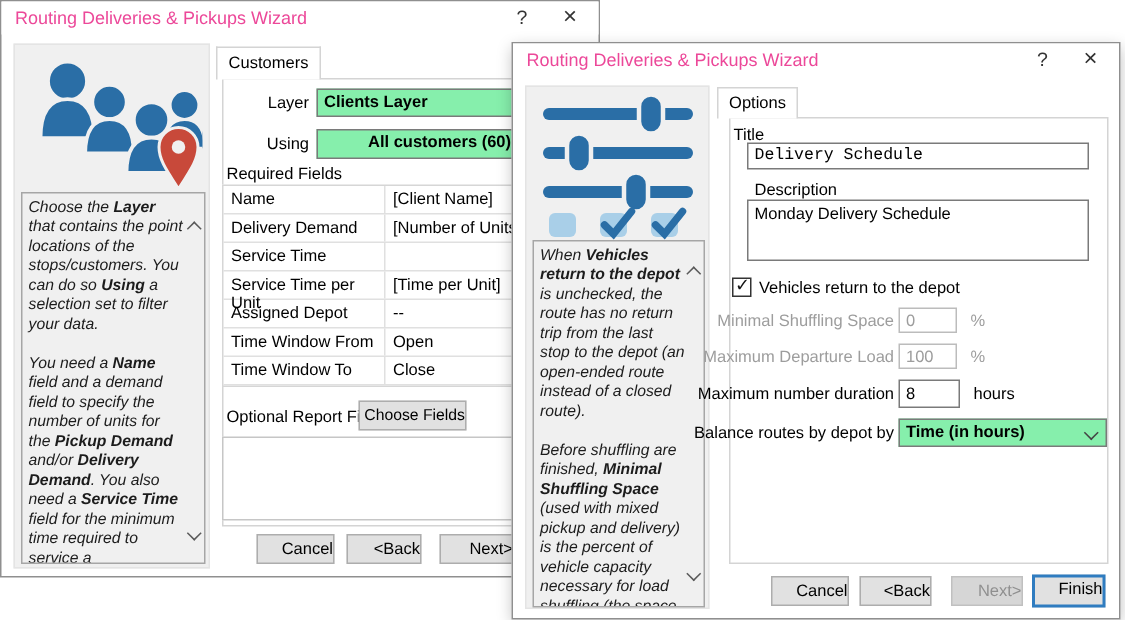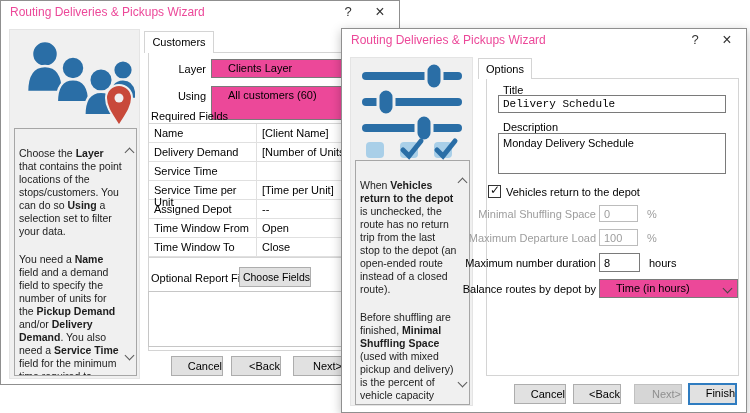--- a/index.html
+++ b/index.html
@@ -7,36 +7,36 @@
   *{box-sizing:border-box;}
   .win{position:absolute;background:#ffffff;border:1px solid #8f8f8f;}
   .titlebar{position:absolute;left:0;top:0;right:0;height:22px;background:#ffffff;}
   .titletext{position:absolute;left:9px;top:4px;font-size:12px;color:#ec4899;white-space:nowrap;}
   .tbbtn{position:absolute;top:0;width:30px;height:22px;text-align:center;line-height:21px;color:#333;cursor:default;}
   .help{font-size:13px;}
   .close{font-size:16px;}
   .panel{position:absolute;background:#f0f0f0;border:1px solid #e4e4e4;}
   .tbox{position:absolute;background:#f0f0f0;border:1px solid #a6a6a6;padding:3px 12px 3px 4px;
     font-size:10.5px;line-height:13px;color:#1c1c1c;overflow:hidden;}
-  .tbox p{margin:15px 0 13px 0;}
+  .tbox p{margin:0 0 13px 0;font-style:italic;}
   .chev{position:absolute;width:7px;height:7px;border-right:1.5px solid #5a5a5a;border-bottom:1.5px solid #5a5a5a;}
   .chev.up{transform:rotate(-135deg);}
   .chev.down{transform:rotate(45deg);}
   .tab{position:absolute;background:#ffffff;border:1px solid #d4d4d4;border-bottom:none;
     font-size:11px;color:#000;text-align:center;line-height:20px;z-index:3;}
   .page{position:absolute;background:#ffffff;border:1px solid #d4d4d4;}
   .lbl{position:absolute;font-size:11px;color:#000;white-space:nowrap;}
   .lbl.r{text-align:right;}
   .lbl.dis{color:#9d9d9d;}
   .input{position:absolute;background:#fff;border:1px solid #7a7a7a;font-size:11px;color:#000;
     padding:0 4px;font-family:"Liberation Sans","DejaVu Sans",sans-serif;}
   input.input{outline:none;}
   .input.dis{border-color:#bcbcbc;color:#9d9d9d;}
-  .combo{position:absolute;background:#ec4899;border:1px solid #7a7a7a;font-size:11px;color:#000;
-    padding:2px 16px 0 16px;white-space:nowrap;overflow:hidden;}
+  .combo{position:absolute;background:#86efac;border:1px solid #7a7a7a;font-size:11px;color:#000;
+    padding:2px 16px 0 4px;white-space:nowrap;overflow:hidden;font-weight:bold;}
   .combo .cv{display:block;}
   .combo .chev{right:6px;top:5px;border-color:#444;}
   .btn{position:absolute;background:#e1e1e1;border:1px solid #adadad;font-size:11px;color:#000;
     text-align:right;line-height:18px;height:20px;cursor:default;}
   .btn.dis{background:#d6d6d6;border-color:#c0c0c0;color:#8f8f8f;}
   .btn.def{border:2px solid #2f7cc0;line-height:16px;}
   .tablebox{position:absolute;border:1px solid #d6d6d6;background:#fff;}
   .trow{display:flex;height:19px;border-bottom:1px solid #e0e0e0;font-size:11px;color:#000;}
   .tc1{width:108px;border-right:1px solid #e0e0e0;padding:3px 0 0 5px;}
   .tc2{flex:1;padding:3px 0 0 5px;}
@@ -89,21 +89,21 @@
 
   <div class="tab" style="left:143px;top:30px;width:70px;height:22px;">Customers</div>
   <div class="page" style="left:147px;top:51px;width:244px;height:299px;"></div>
 
   <span class="lbl r" style="left:140px;top:62px;width:65px;">Layer</span>
   <div class="combo" style="left:210px;top:58px;width:176px;height:19px;">
     <span class="cv">Clients Layer</span>
   </div>
 
   <span class="lbl r" style="left:140px;top:89px;width:65px;">Using</span>
-  <div class="combo" style="left:210px;top:85px;width:176px;height:34px;">
+  <div class="combo" style="left:210px;top:85px;width:176px;height:20px;text-align:center;">
     <span class="cv">All customers (60)</span>
   </div>
 
   <span class="lbl" style="left:150px;top:109px;">Required Fields</span>
 
   <div class="tablebox" style="left:147px;top:122px;width:241px;height:135px;">
     <div class="trow">
       <div class="tc1">Name</div>
       <div class="tc2">[Client Name]</div>
     </div>
@@ -176,21 +176,21 @@
       <p><span>Before shuffling are finished, </span><span style="font-weight: bold;">Minimal Shuffling Space</span><span> (used with mixed pickup and delivery) is the percent of vehicle capacity necessary for load shuffling (the space needed for the driver to be able to access delivery goods as the vehicle fills up with pickup goods).</span></p>
 
       <span class="chev up" style="right:3px;top:18px;"></span>
       <span class="chev down" style="right:3px;bottom:18px;"></span>
     </div>
   </div>
 
   <div class="tab" style="left:136px;top:29px;width:54px;height:21px;">Options</div>
   <div class="page" style="left:144px;top:49px;width:253px;height:298px;"></div>
 
-  <span class="lbl" style="left:161px;top:55px;">Title</span>
+  <span class="lbl" style="left:147px;top:55px;">Title</span>
   <input class="input" type="text" readonly="" style="left: 156px; top: 66px; width: 228px; height: 18px; font-family: Liberation Mono, monospace;" value="Delivery Schedule">
 
   <span class="lbl" style="left:161px;top:92px;">Description</span>
   <div class="input" style="left:156px;top:104px;width:228px;height:41px;padding-top:3px;">
     <span>Monday Delivery Schedule</span>
   </div>
 
   <div class="cb" style="left:146px;top:156px;">
     <span class="mark">✓</span>
   </div>

